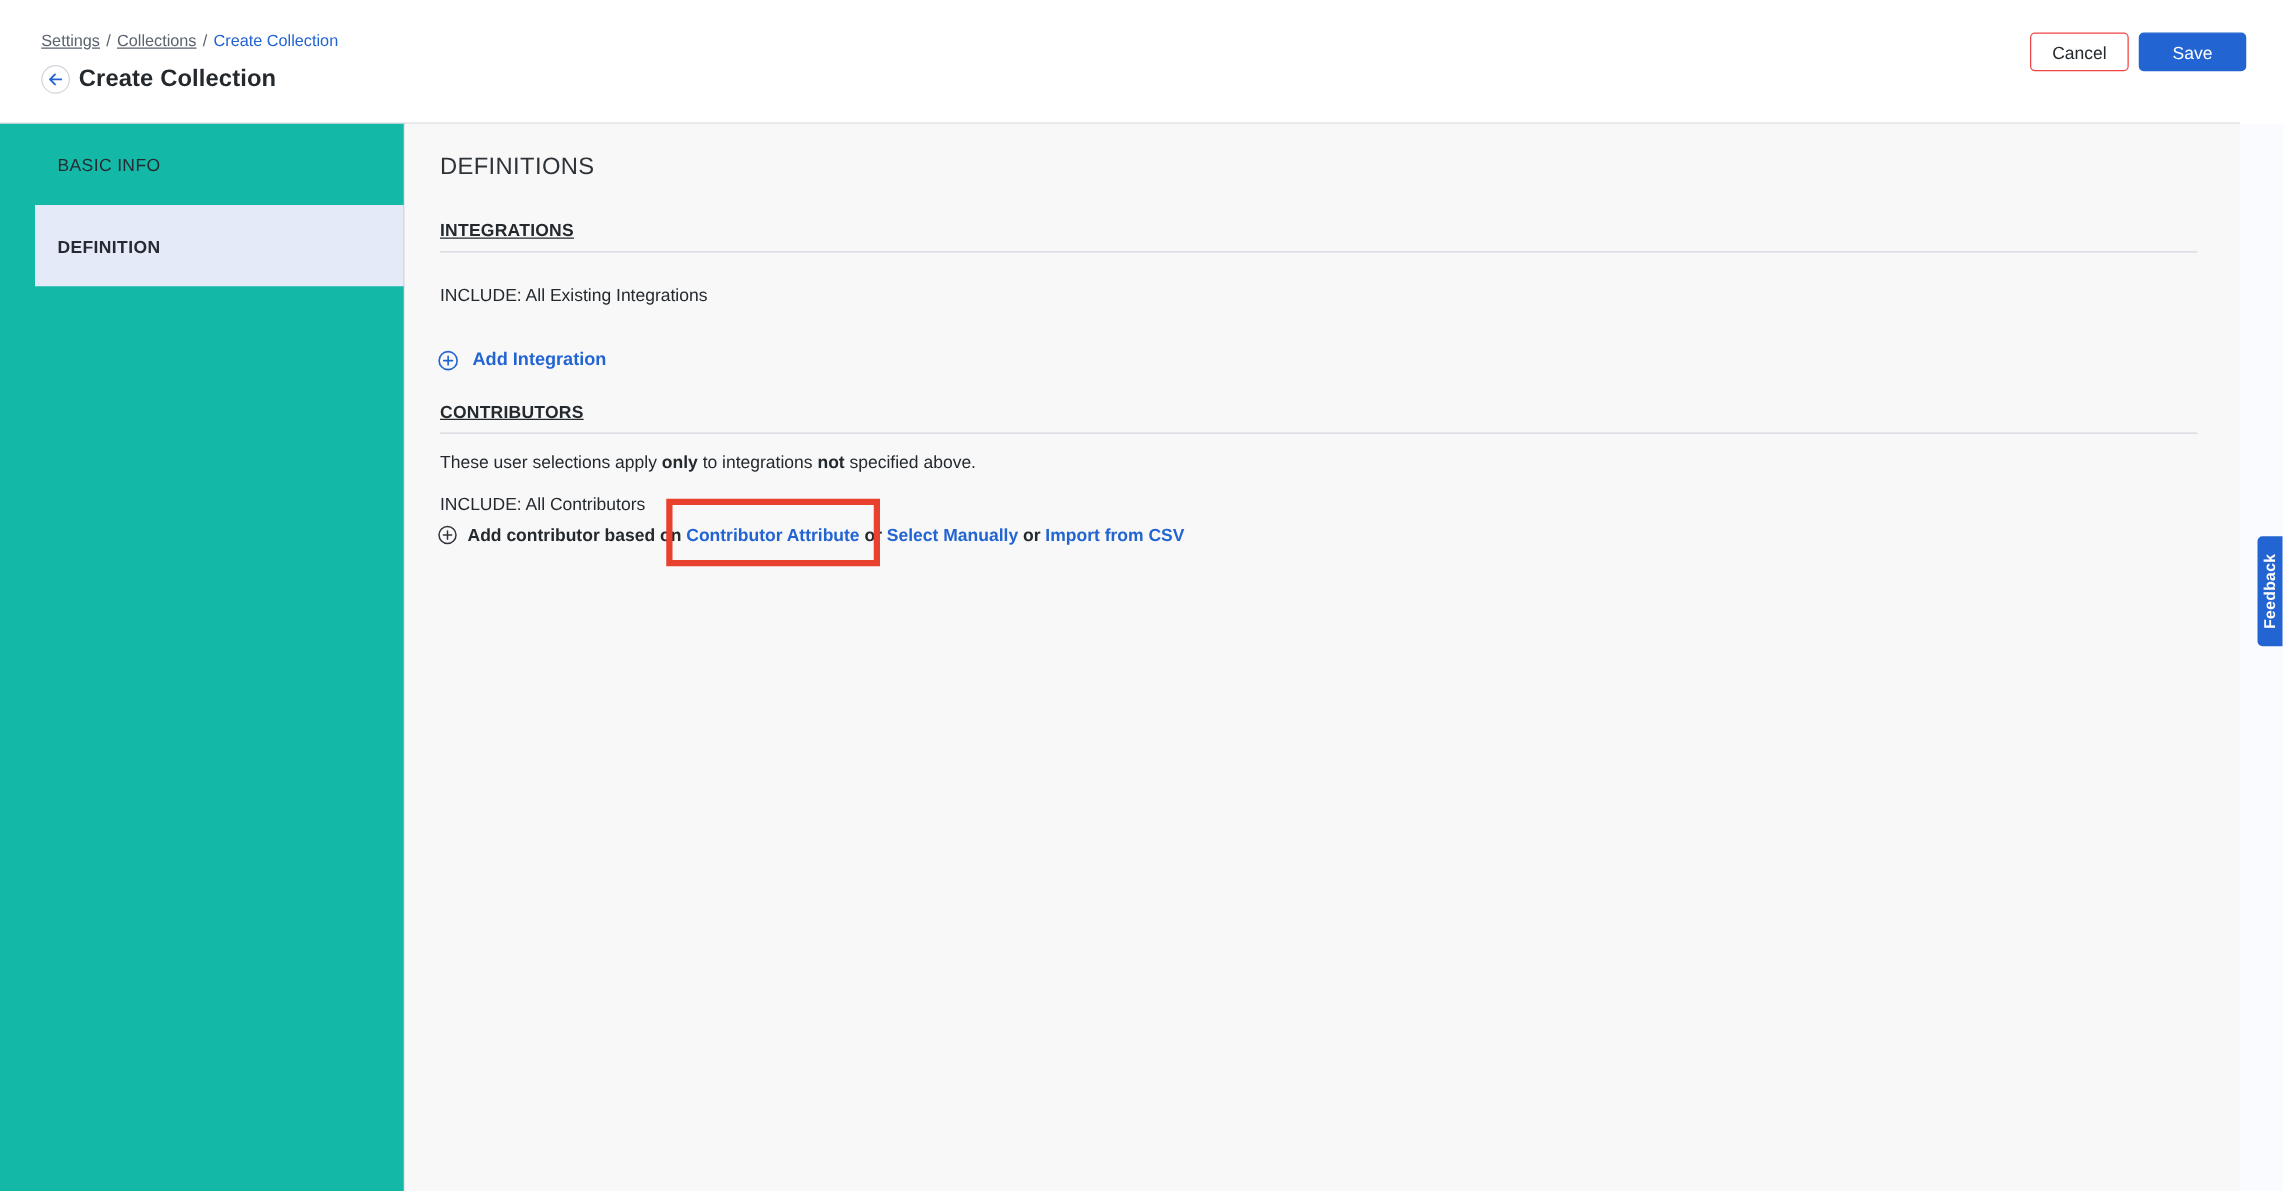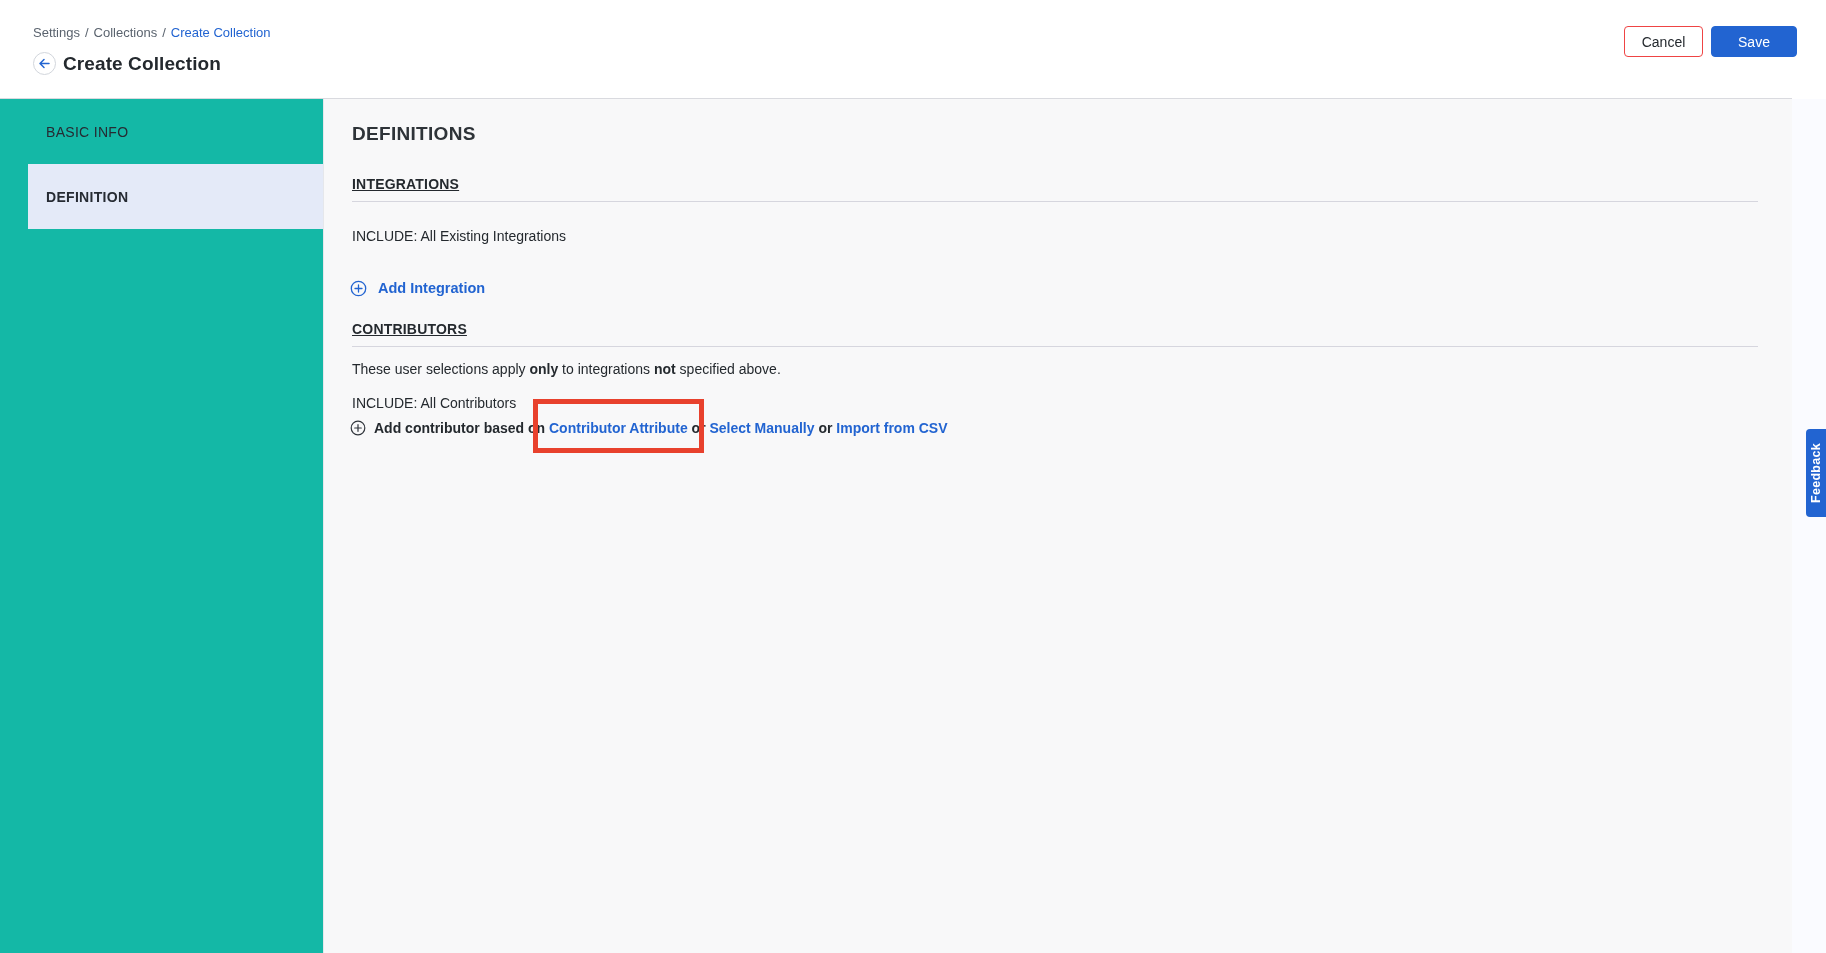--- a/index.html
+++ b/index.html
@@ -11,21 +11,21 @@
     color:#24292e;
     overflow:hidden;
   }
 
   
   .header { position:absolute; left:0; top:0; width:1826px; height:99px; background:#ffffff; }
   .header-border { position:absolute; left:0; top:98px; width:1792px; height:1px; background:#d9dadf; }
 
   .breadcrumb { position:absolute; left:33px; top:25px; font-size:13px; color:#5a636e; white-space:nowrap; }
   .breadcrumb .sep { margin:0 5px; color:#5a636e; }
-  .breadcrumb .crumb { color:#5a636e; cursor:pointer; }
+  .breadcrumb .crumb { color:#5a636e; cursor:pointer;text-decoration:underline; }
   .breadcrumb .crumb-current { color:#2264d1; cursor:pointer; }
 
   .back-btn {
     position:absolute; left:33px; top:52px; width:23px; height:23px;
     border:1px solid #d2d6dc; border-radius:50%; background:#fff;
     display:flex; align-items:center; justify-content:center; cursor:pointer;
   }
   .page-title { position:absolute; left:63px; top:53px; font-size:19px; font-weight:700; color:#24292e; letter-spacing:0.1px; }
 
   .btn { position:absolute; top:26px; height:31px; border-radius:4px; font-size:14px;
@@ -37,21 +37,21 @@
   .sidebar { position:absolute; left:0; top:99px; width:324px; height:854px;
              background:#14b8a6; border-right:1px solid #e5e7eb; }
   .nav { margin-left:28px; }
   .nav-item { height:65px; display:flex; align-items:center; padding-left:18px;
               font-size:14px; color:#262b33; letter-spacing:0.3px; cursor:pointer; }
   .nav-item.selected { background:#e4eaf8;font-weight:bold; }
 
   
   .main { position:absolute; left:324px; top:99px; width:1468px; height:854px; background:#f8f8f9; }
 
-  .page-heading { position:absolute; left:28px; top:24px; font-size:19px; font-weight:700;
+  .page-heading { position:absolute; left:28px; top:24px; font-size:19px; font-weight:400;
                   color:#2e3338; letter-spacing:0.3px; }
 
   .section-head { position:absolute; left:28px; width:1406px; font-size:14px; font-weight:700;
                   color:#24292e; letter-spacing:0.2px; padding-bottom:9px; border-bottom:1px solid #d6d6de;text-decoration:underline; }
   .section-head.integrations { top:77px; }
   .section-head.contributors { top:222px; }
 
   .plain-line { position:absolute; left:28px; font-size:14px; color:#24292e; }
   .include-integrations { top:129px; }
   .note { top:262px; }

